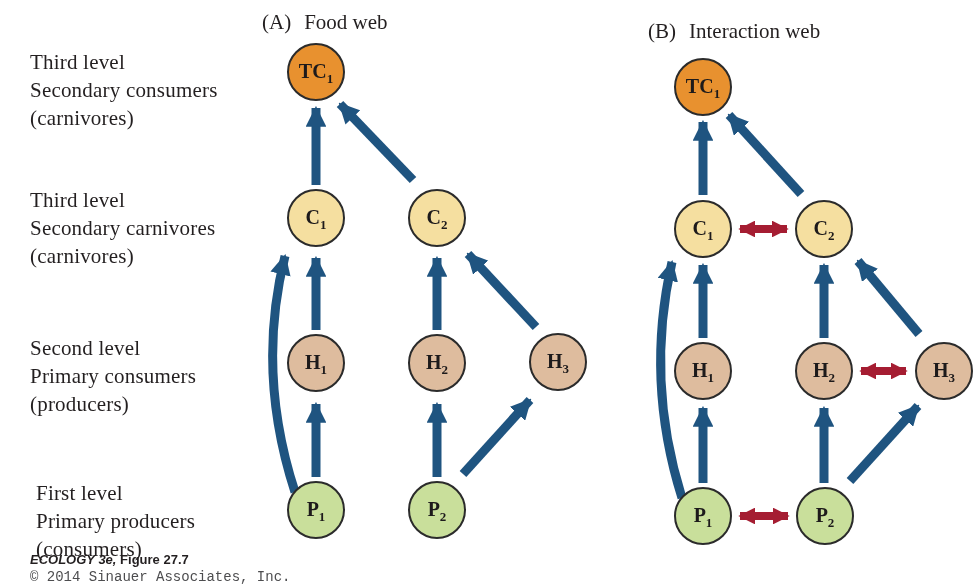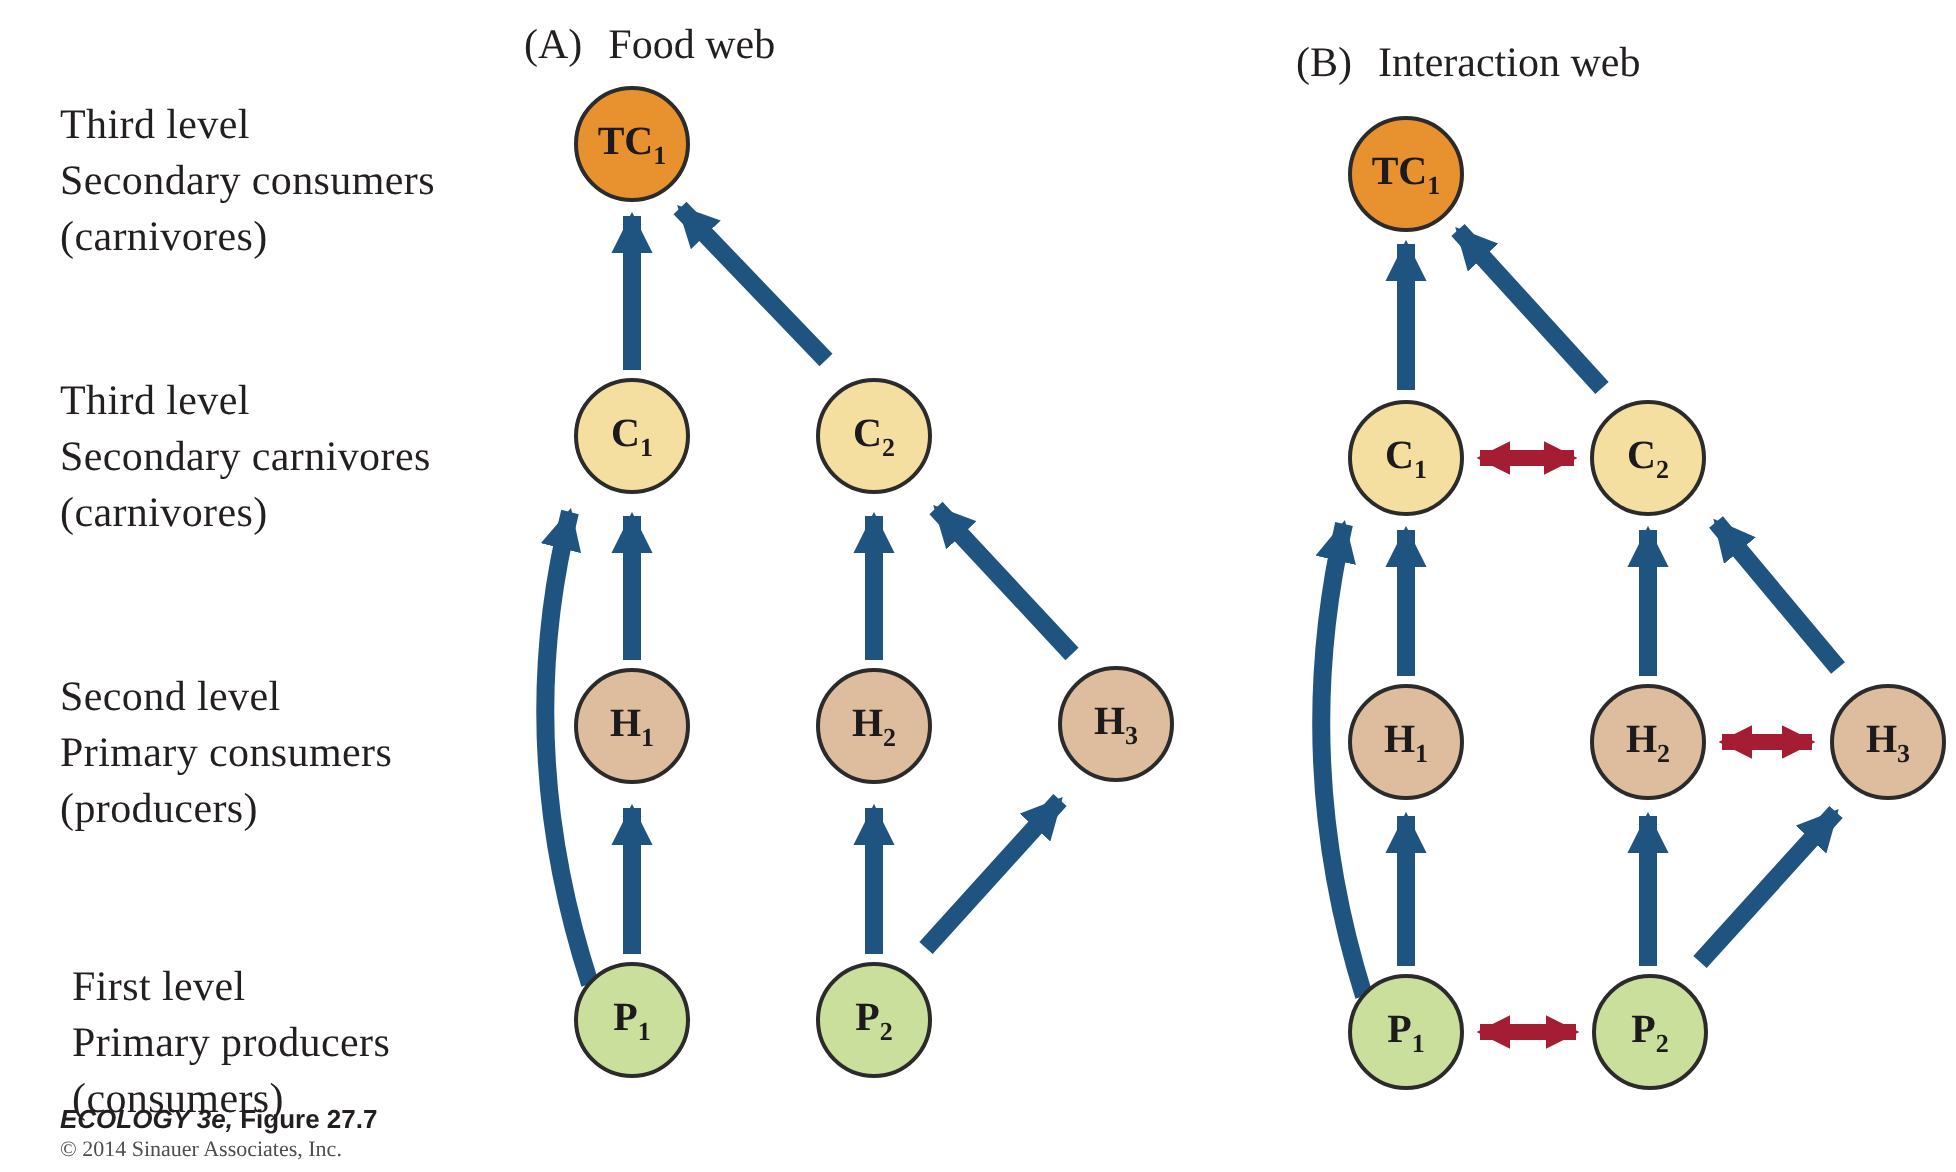--- a/index.html
+++ b/index.html
@@ -22,21 +22,21 @@
   .n-c{background:var(--c,#F5DFA0);}
   .n-h{background:var(--h,#DEBC9E);}
   .n-p{background:var(--p,#C9DF9B);}
   .footer1{
     position:absolute;left:30px;top:552px;
     font-family:"Liberation Sans", sans-serif;font-size:13px;font-weight:bold;white-space:nowrap;
   }
   .footer1 .bi{font-style:italic;text-align:right;}
   .footer2{
     position:absolute;left:30px;top:569px;
-    font-family:Liberation Serif, serif;font-size:11px;color:var(--muted,#4d4d4f);white-space:nowrap;
+    font-family:Liberation Mono, monospace;font-size:14px;color:var(--muted,#4d4d4f);white-space:nowrap;
   }
 </style>
 </head>
 <body>
 
 <div class="stage">
 
   <div class="lvl" style="left:30px;top:48px">
     <div>Third level</div>
     <div>Secondary consumers</div>

